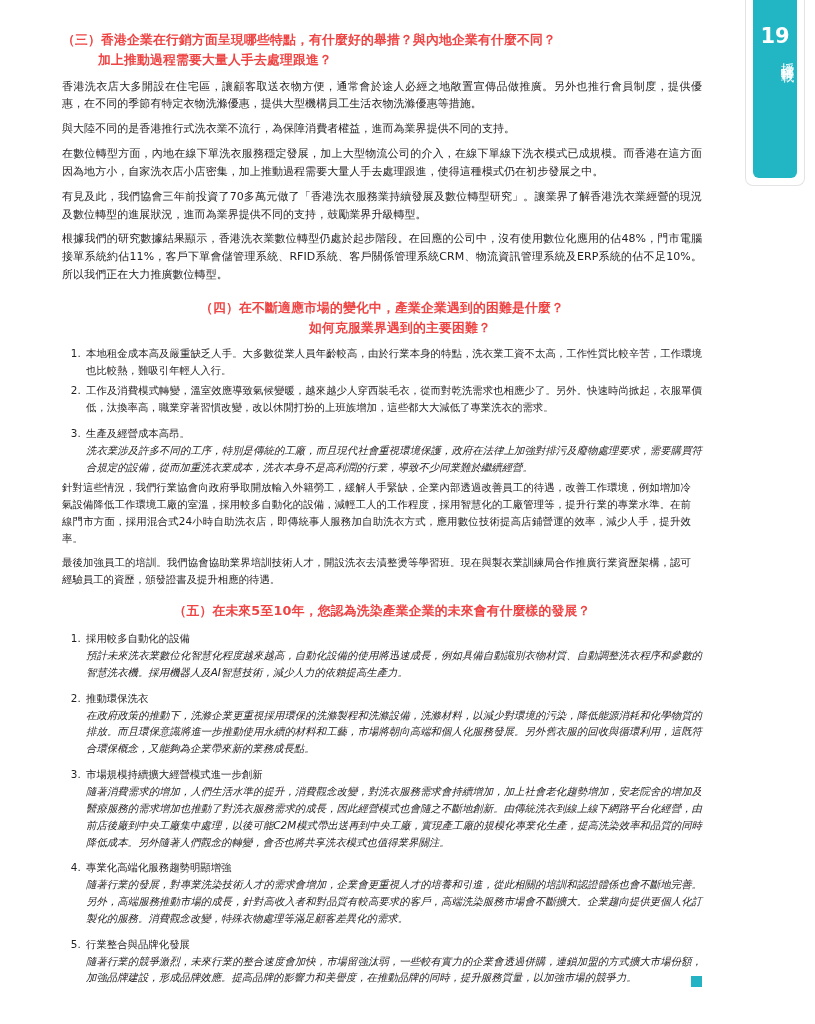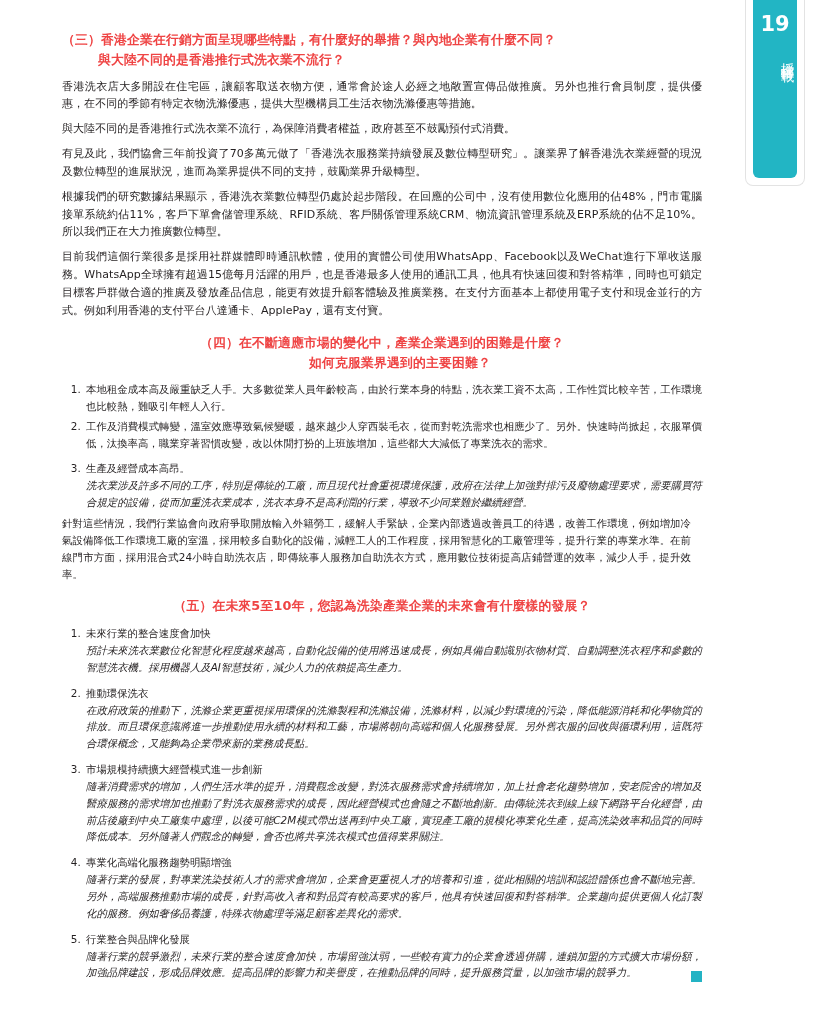--- a/index.html
+++ b/index.html
@@ -27,21 +27,21 @@
     top: 0;
     right: 18px;
     width: 44px;
     height: 178px;
     background: #22b5c4;
     border-radius: 0 0 6px 6px;
     box-shadow: 0 0 0 0 transparent;
   }
   .side-tab .num {
     position: absolute;
-    top: 12px;
+    top: 24px;
     left: 0;
     width: 44px;
     text-align: center;
     font-size: 21px;
     font-weight: bold;
     color: #ffffff;
     letter-spacing: 0px;
   }
   .side-tab .vtext {
     position: absolute;
@@ -148,70 +148,71 @@
   <div class="side-tab-outline"></div>
   <div class="side-tab">
     <div class="num">19</div>
     <div class="vtext">授權轉載</div>
   </div>
 
   <div class="content">
 
     <h2 class="section-head">
       <span>（三）香港企業在行銷方面呈現哪些特點，有什麼好的舉措？與內地企業有什麼不同？</span>
-      <span class="l2">與大陸不同的是香港推行式洗衣業不流行？</span>
+      <span class="l2">加上推動過程需要大量人手去處理跟進？</span>
     </h2>
 
     <p class="body">香港洗衣店大多開設在住宅區，讓顧客取送衣物方便，通常會於途人必經之地敞置宣傳品做推廣。另外也推行會員制度，提供優惠，在不同的季節有特定衣物洗滌優惠，提供大型機構員工生活衣物洗滌優惠等措施。</p>
-    <p class="body">與大陸不同的是香港推行式洗衣業不流行，為保障消費者權益，政府甚至不鼓勵預付式消費。</p>
+    <p class="body">與大陸不同的是香港推行式洗衣業不流行，為保障消費者權益，進而為業界提供不同的支持。</p>
+    <p class="body">在數位轉型方面，內地在線下單洗衣服務穩定發展，加上大型物流公司的介入，在線下單線下洗衣模式已成規模。而香港在這方面因為地方小，自家洗衣店小店密集，加上推動過程需要大量人手去處理跟進，使得這種模式仍在初步發展之中。</p>
     <p class="body">有見及此，我們協會三年前投資了70多萬元做了「香港洗衣服務業持續發展及數位轉型研究」。讓業界了解香港洗衣業經營的現況及數位轉型的進展狀況，進而為業界提供不同的支持，鼓勵業界升級轉型。</p>
     <p class="body">根據我們的研究數據結果顯示，香港洗衣業數位轉型仍處於起步階段。在回應的公司中，沒有使用數位化應用的佔48%，門市電腦接單系統約佔11%，客戶下單會儲管理系統、RFID系統、客戶關係管理系統CRM、物流資訊管理系統及ERP系統的佔不足10%。所以我們正在大力推廣數位轉型。</p>
-    <p class="body">目前我們這個行業很多是採用社群媒體即時通訊軟體，使用的實體公司使用WhatsApp、Facebook以及WeChat進行下單收送服務。WhatsApp全球擁有超過15億每月活躍的用戶，也是香港最多人使用的通訊工具，他具有快速回復和對答精準，同時也可鎖定目標客戶群做合適的推廣及發放產品信息，能更有效提升顧客體驗及推廣業務。在支付方面基本上都使用電子支付和現金並行的方式。例如利用香港的支付平台八達通卡、ApplePay，還有支付寶。</p>
 
     <h2 class="section-head tight">
       <span>（四）在不斷適應市場的變化中，產業企業遇到的困難是什麼？</span>
       <span class="l2">如何克服業界遇到的主要困難？</span>
     </h2>
 
     <ol class="numlist">
       <li>
         <span>本地租金成本高及嚴重缺乏人手。大多數從業人員年齡較高，由於行業本身的特點，洗衣業工資不太高，工作性質比較辛苦，工作環境也比較熱，難吸引年輕人入行。</span>
       </li>
       <li>
         <span>工作及消費模式轉變，溫室效應導致氣候變暖，越來越少人穿西裝毛衣，從而對乾洗需求也相應少了。另外。快速時尚掀起，衣服單價低，汰換率高，職業穿著習慣改變，改以休閒打扮的上班族增加，這些都大大減低了專業洗衣的需求。</span>
       </li>
       <li>
         <span class="li-title">生產及經營成本高昂。</span>
         <span class="sub-para">洗衣業涉及許多不同的工序，特別是傳統的工廠，而且現代社會重視環境保護，政府在法律上加強對排污及廢物處理要求，需要購買符合規定的設備，從而加重洗衣業成本，洗衣本身不是高利潤的行業，導致不少同業難於繼續經營。</span>
       </li>
     </ol>
 
     <p class="after-list-para">針對這些情況，我們行業協會向政府爭取開放輸入外籍勞工，緩解人手緊缺，企業內部透過改善員工的待遇，改善工作環境，例如增加冷氣設備降低工作環境工廠的室溫，採用較多自動化的設備，減輕工人的工作程度，採用智慧化的工廠管理等，提升行業的專業水準。在前線門市方面，採用混合式24小時自助洗衣店，即傳統事人服務加自助洗衣方式，應用數位技術提高店鋪營運的效率，減少人手，提升效率。</p>
+    <p class="after-list-para">最後加強員工的培訓。我們協會協助業界培訓技術人才，開設洗衣去漬整燙等學習班。現在與製衣業訓練局合作推廣行業資歷架構，認可經驗員工的資歷，頒發證書及提升相應的待遇。</p>
 
     <h2 class="section-head tight">
       <span>（五）在未來5至10年，您認為洗染產業企業的未來會有什麼樣的發展？</span>
     </h2>
 
     <ol class="numlist">
       <li>
-        <span class="li-title">未來行業的整合速度會加快</span>
+        <span class="li-title">採用較多自動化的設備</span>
         <span class="sub-para">預計未來洗衣業數位化智慧化程度越來越高，自動化設備的使用將迅速成長，例如具備自動識別衣物材質、自動調整洗衣程序和參數的智慧洗衣機。採用機器人及AI智慧技術，減少人力的依賴提高生產力。</span>
       </li>
       <li>
         <span class="li-title">推動環保洗衣</span>
         <span class="sub-para">在政府政策的推動下，洗滌企業更重視採用環保的洗滌製程和洗滌設備，洗滌材料，以減少對環境的污染，降低能源消耗和化學物質的排放。而且環保意識將進一步推動使用永續的材料和工藝，市場將朝向高端和個人化服務發展。另外舊衣服的回收與循環利用，這既符合環保概念，又能夠為企業帶來新的業務成長點。</span>
       </li>
       <li>
         <span class="li-title">市場規模持續擴大經營模式進一步創新</span>
         <span class="sub-para">隨著消費需求的增加，人們生活水準的提升，消費觀念改變，對洗衣服務需求會持續增加，加上社會老化趨勢增加，安老院舍的增加及醫療服務的需求增加也推動了對洗衣服務需求的成長，因此經營模式也會隨之不斷地創新。由傳統洗衣到線上線下網路平台化經營，由前店後廠到中央工廠集中處理，以後可能C2M模式帶出送再到中央工廠，實現產工廠的規模化專業化生產，提高洗染效率和品質的同時降低成本。另外隨著人們觀念的轉變，會否也將共享洗衣模式也值得業界關注。</span>
       </li>
       <li>
         <span class="li-title">專業化高端化服務趨勢明顯增強</span>
         <span class="sub-para">隨著行業的發展，對專業洗染技術人才的需求會增加，企業會更重視人才的培養和引進，從此相關的培訓和認證體係也會不斷地完善。</span>
-        <span class="sub-para">另外，高端服務推動市場的成長，針對高收入者和對品質有較高要求的客戶，他具有快速回復和對答精準。企業趨向提供更個人化訂製化的服務。例如奢侈品養護，特殊衣物處理等滿足顧客差異化的需求。</span>
+        <span class="sub-para">另外，高端服務推動市場的成長，針對高收入者和對品質有較高要求的客戶，高端洗染服務市場會不斷擴大。企業趨向提供更個人化訂製化的服務。消費觀念改變，特殊衣物處理等滿足顧客差異化的需求。</span>
       </li>
       <li>
         <span class="li-title">行業整合與品牌化發展</span>
         <span class="sub-para">隨著行業的競爭激烈，未來行業的整合速度會加快，市場留強汰弱，一些較有實力的企業會透過併購，連鎖加盟的方式擴大市場份額，加強品牌建設，形成品牌效應。提高品牌的影響力和美譽度，在推動品牌的同時，提升服務質量，以加強市場的競爭力。</span>
       </li>
     </ol>
 
     <div class="end-mark" style="position:relative; right:auto; bottom:auto; margin-left:auto; margin-top:-14px; float:right;"></div>
 
   </div>

